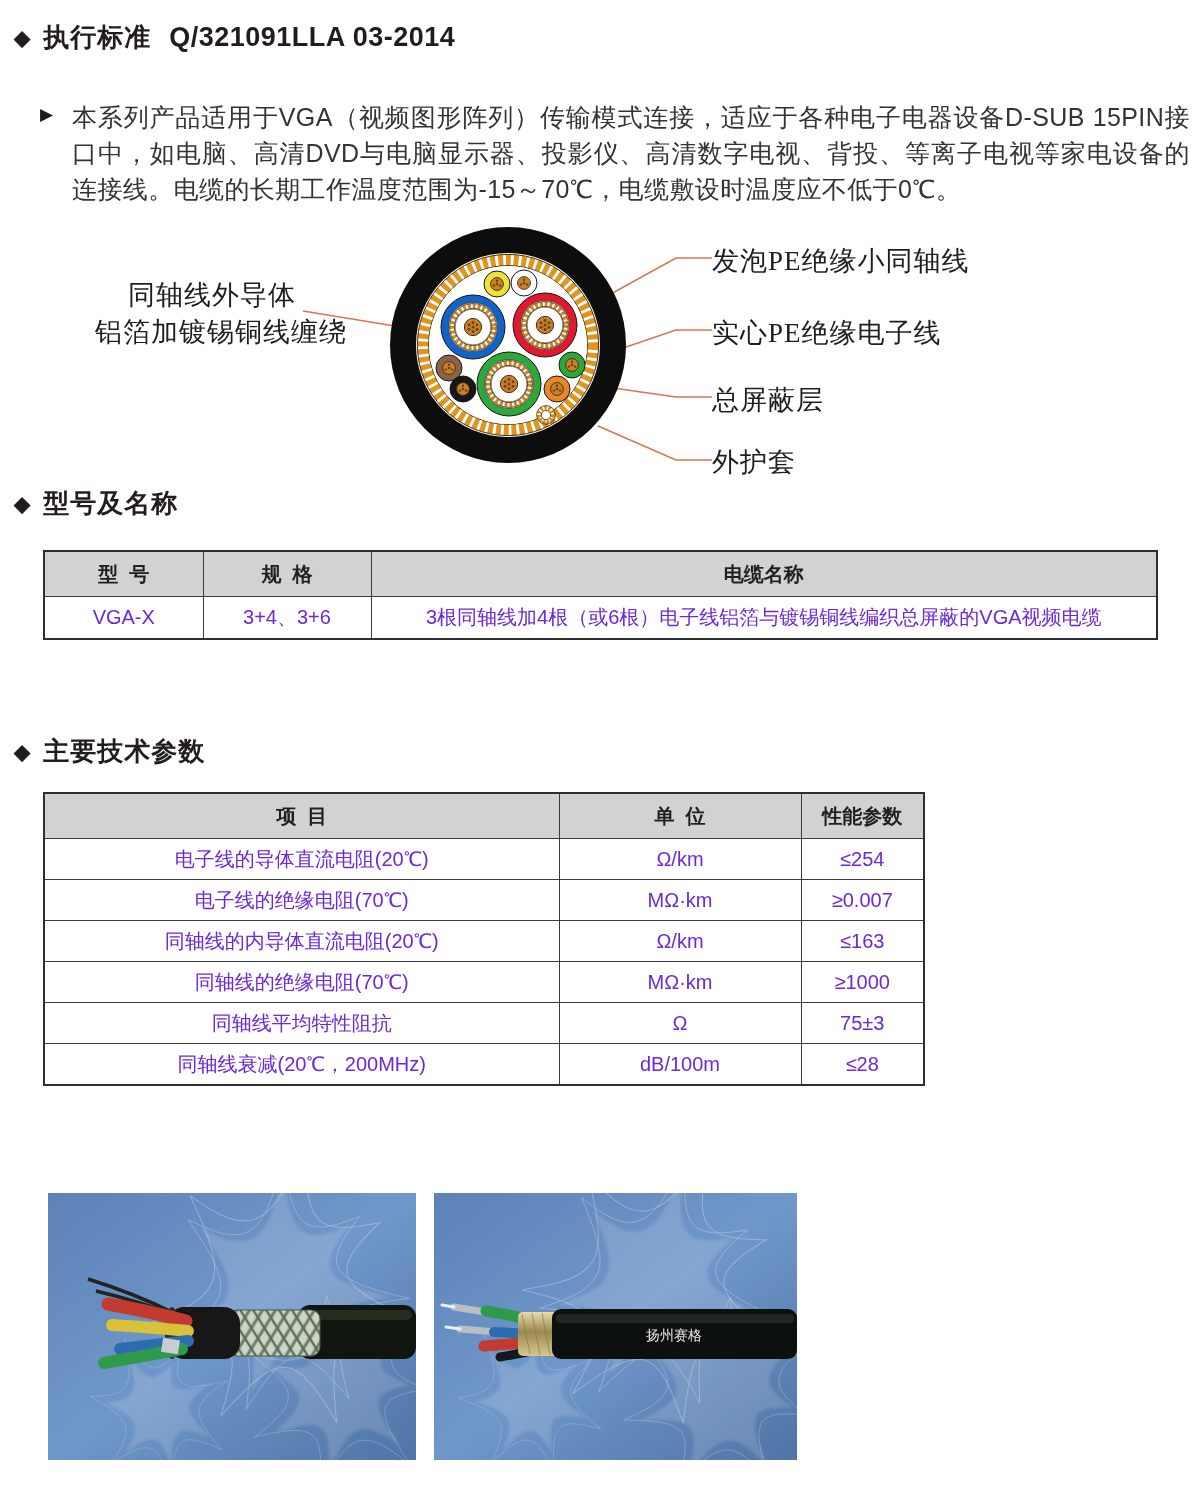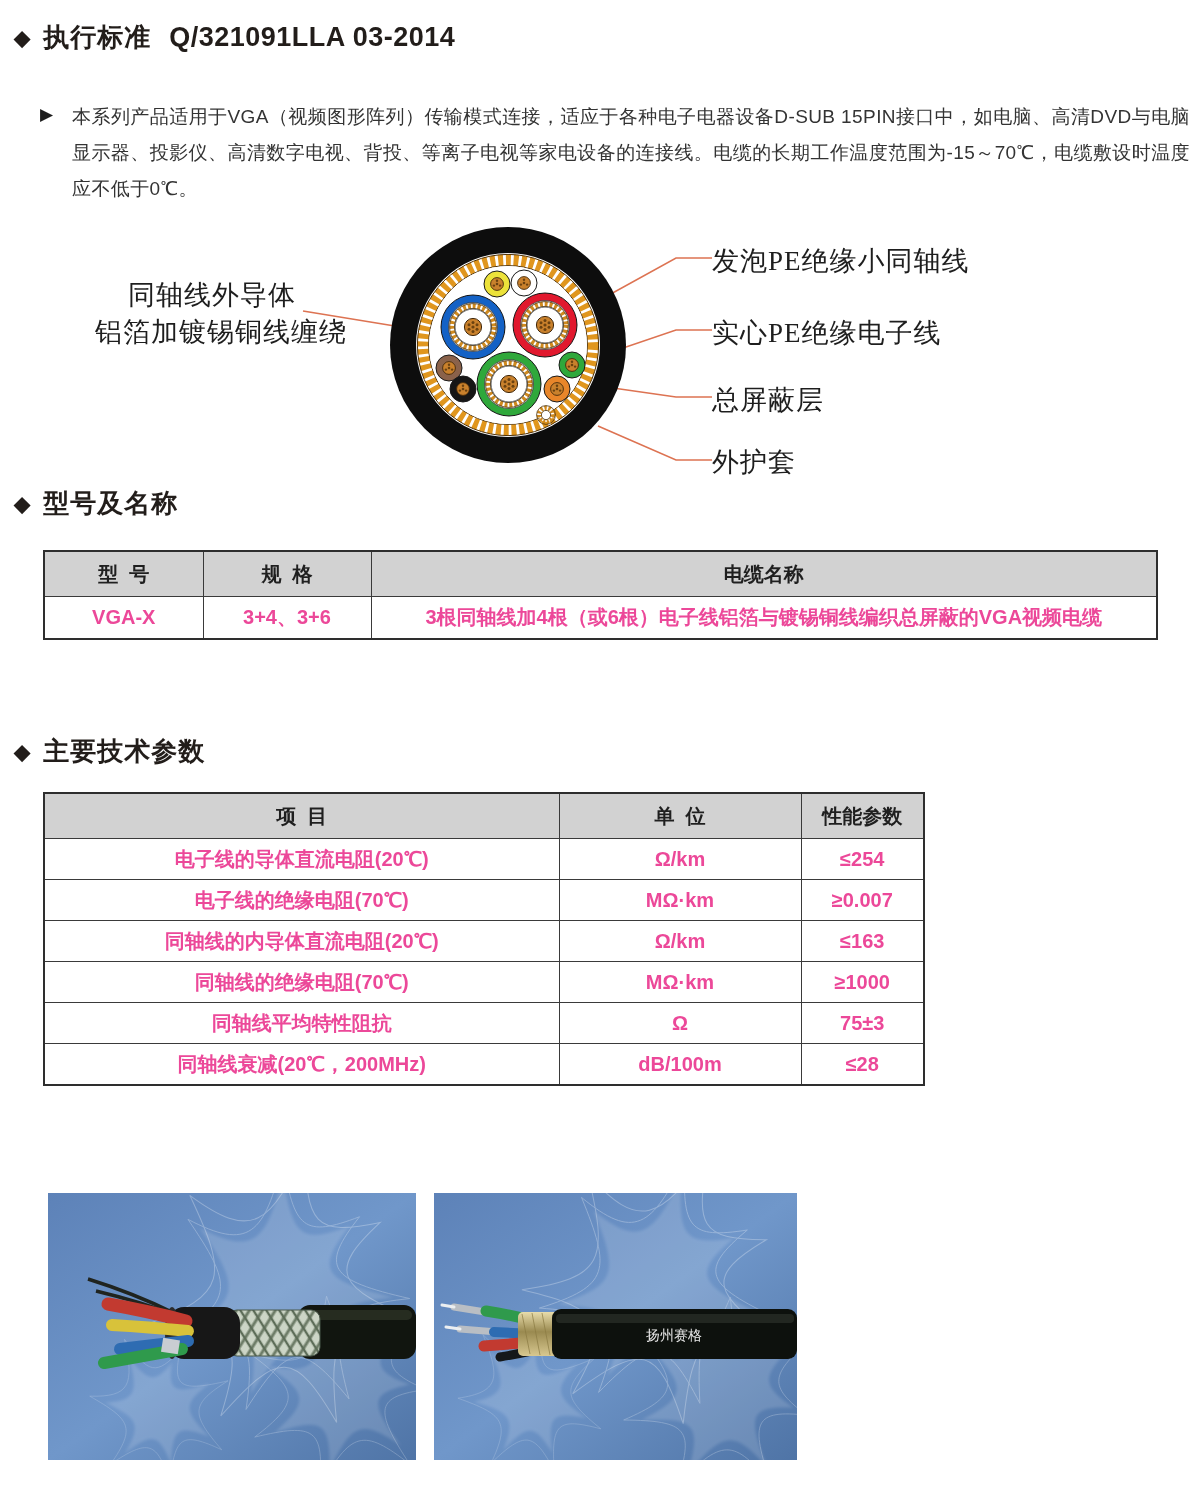--- a/index.html
+++ b/index.html
@@ -9,28 +9,28 @@
   }
   .abs{position:absolute;}
   
   .sec-head{display:flex;align-items:center;font-weight:bold;color:#221d1a;}
   .sec-head .diamond{font-size:21px;margin-right:13px;line-height:1;}
   .sec-head .txt{font-size:26px;letter-spacing:1px;}
   .sec-head .val{font-size:27px;margin-left:18px;letter-spacing:0.5px;}
   
   .intro{display:flex;align-items:flex-start;}
   .intro .tri{width:32px;font-size:17px;color:#1c1c1c;padding-top:5px;}
-  .intro .body{width:1118px;font-size:19px;line-height:36px;color:#333;text-align:justify;letter-spacing:0.4px;}
+  .intro .body{width:1118px;font-size:25px;line-height:36px;color:#333;text-align:justify;letter-spacing:0.4px;}
   
   .dlabel{position:absolute;font-family:"Liberation Serif","DejaVu Serif",serif;font-size:27px;color:#1e1e1e;white-space:nowrap;letter-spacing:1px;}
   
   table.spec{border-collapse:collapse;table-layout:fixed;background:#fff;border:2px solid #2e2e2e;}
   table.spec th,table.spec td{
     border:1.5px solid #3a3a3a;text-align:center;vertical-align:middle;
-    font-size:20px;color:#ec4899;padding:0;white-space:pre;overflow:hidden;font-weight:bold;
+    font-size:20px;color:#6d28d9;padding:0;white-space:pre;overflow:hidden;
   }
   table.spec th{background:#d2d2d2;font-weight:bold;color:#1f1f1f;}
   #model-table th{height:44px;}
   #model-table td{height:41px;}
   #param-table th{height:44px;}
   #param-table td{height:40px;}
   .photo{position:absolute;top:1193px;height:267px;}
 </style>
 </head>
 <body>

